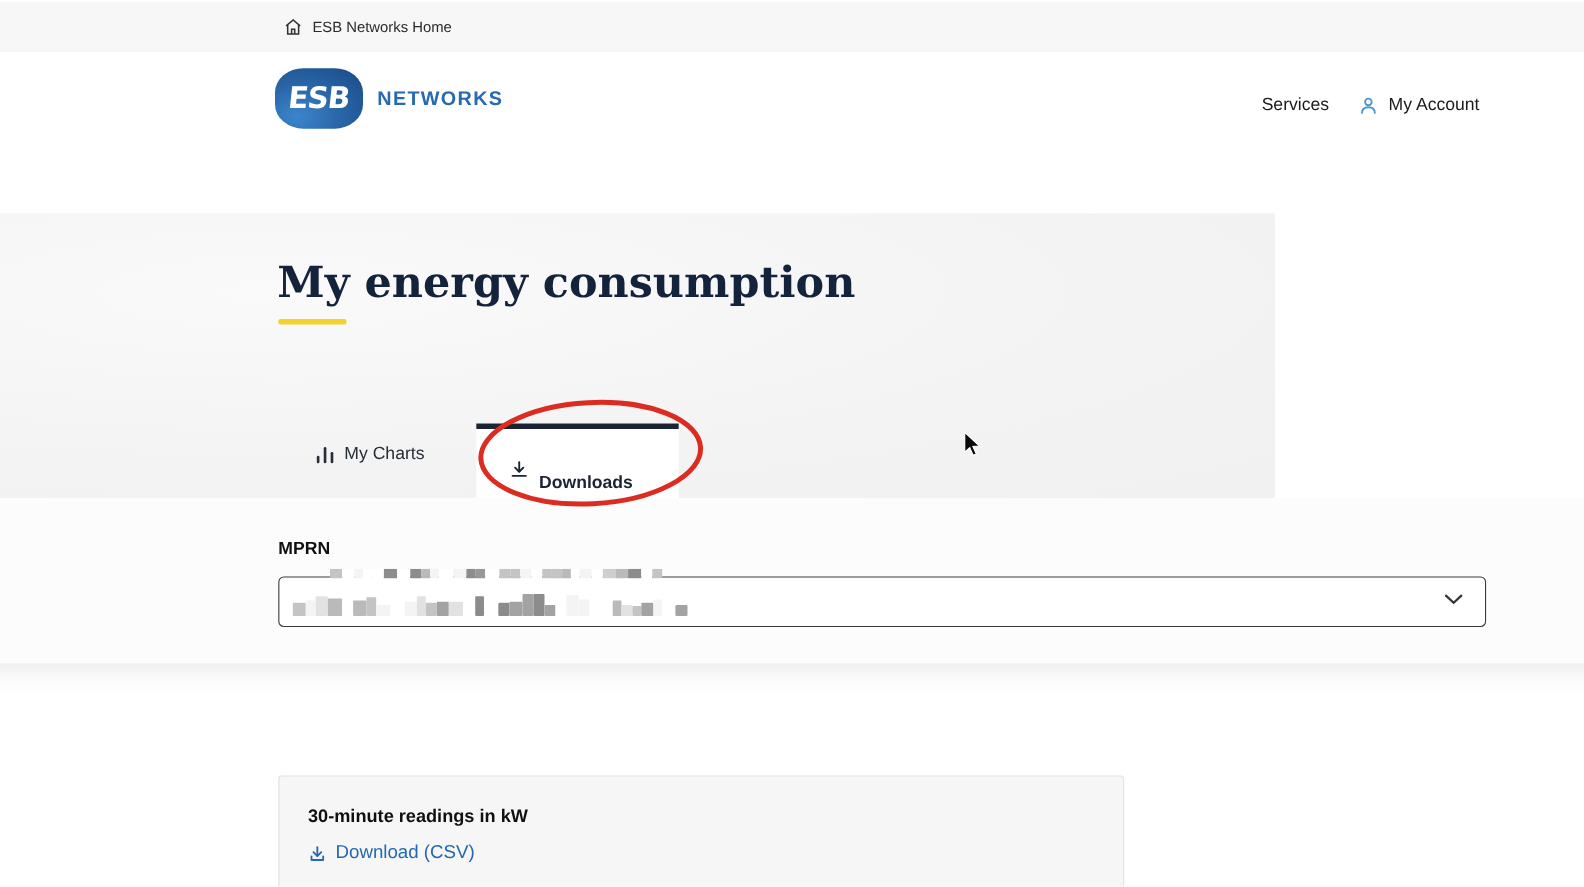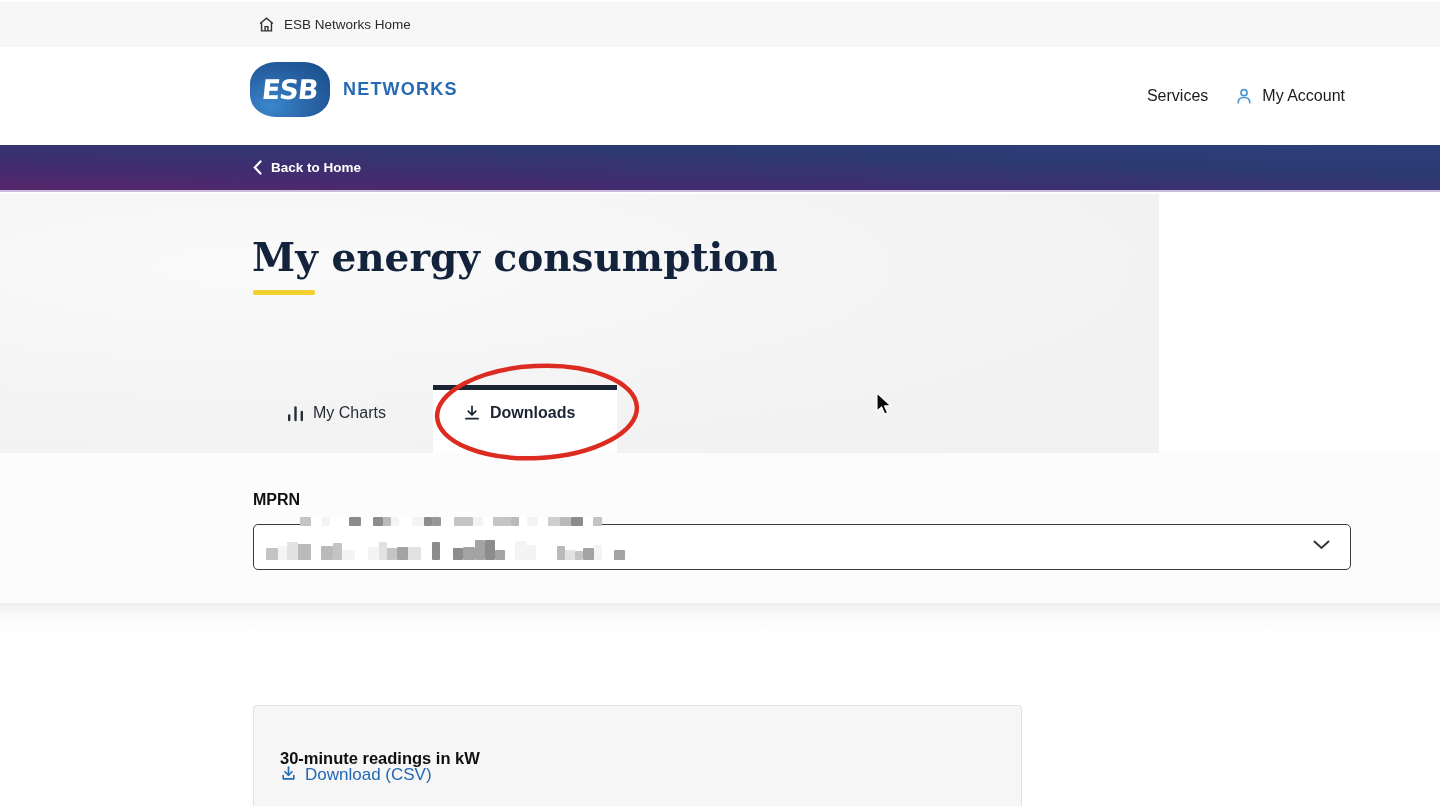--- a/index.html
+++ b/index.html
@@ -41,42 +41,42 @@
                 font-weight:700; font-size:39px; color:#14233c; letter-spacing:0; }
   .title-underline { position:absolute; left:253px; top:96px; width:62px; height:5px;
                      background:#f5d130; border-radius:2px; }
   .tabs { position:absolute; left:0; top:0; width:1440px; height:259px;text-align:center; }
   .tab { position:absolute; display:flex; align-items:center; gap:9px; cursor:pointer; }
   .tab-charts { left:287px; top:210px; }
   .tab-charts span { font-size:16px; color:#272d36; }
   .tab-downloads-box { position:absolute; left:433px; top:191px; width:184px; height:76px;
                        background:#fff; border-top:5px solid #1b2433; }
   .tab-downloads { left:463px; top:210px; }
-  .tab-downloads span { font-size:16px; font-weight:700; color:#1b2433; }
+  .tab-downloads span { font-size:16px; font-weight:700; color:#1b2433;margin-top:27px; }
 
   
   .mprn-section { position:absolute; left:0; top:453px; width:1440px; height:150px; background:#fcfcfc; }
   .mprn-label { position:absolute; left:253px; top:38px; font-size:16px; font-weight:700; color:#101010; }
   .mprn-select { position:absolute; left:253px; top:71px; width:1098px; height:46px;
                  background:#fff; border:1.5px solid #3a3a3a; border-radius:5px; cursor:pointer; }
   .mprn-select .chevron { position:absolute; right:20px; top:15px; }
   .redacted-main { position:absolute; left:12px; top:11px; width:378px; height:24px;
                    overflow:hidden; filter:blur(0.5px); line-height:24px; }
   .redacted-strip { position:absolute; left:300px; top:64px; width:322px; height:9px;
                     overflow:hidden; filter:blur(0.4px); line-height:9px; z-index:2; }
   .redacted-main i, .redacted-strip i { border-radius:1px; }
 
   
   .content { position:absolute; left:0; top:603px; width:1440px; height:203px;
              background:linear-gradient(#efefef 0%, #fbfbfb 14px, #ffffff 30px); }
   .intro-text { position:absolute; left:253px; top:54px; font-size:16.5px; color:#2e2e2e; }
   .file-card { position:absolute; left:253px; top:102px; width:769px; height:160px;
                background:#f6f6f6; border:1px solid #e2e2e2; border-radius:3px; }
-  .file-card .card-title { position:absolute; left:26px; top:27px; font-size:16.5px; font-weight:700; color:#101010;margin-top:16px; }
-  .file-card .download-link { position:absolute; left:26px; top:59px; display:flex; align-items:flex-start; gap:8px;
+  .file-card .card-title { position:absolute; left:26px; top:27px; font-size:16.5px; font-weight:700; color:#101010; }
+  .file-card .download-link { position:absolute; left:26px; top:59px; display:flex; align-items:flex-end; gap:8px;
                               color:#2268b2; font-size:17px; cursor:pointer; }
 
   
   .annotation-circle { position:absolute; left:427px; top:356px; z-index:50; pointer-events:none; }
   .mouse-cursor { position:absolute; left:875px; top:392px; z-index:60; pointer-events:none; }
 
   svg { display:block; }
 </style>
 </head>
 <body>
@@ -107,28 +107,20 @@
       <div class="nav-item">
         <svg width="20" height="20" viewBox="0 0 24 24" fill="none" stroke="#4a97d2" stroke-width="2" stroke-linecap="round">
           <circle cx="12" cy="8" r="3.6"></circle>
           <path d="M5 20 c0-4 3-6.2 7-6.2 s7 2.2 7 6.2"></path>
         </svg>
         <span>My Account</span>
       </div>
     </div>
   </div>
 
-  <div class="backbar">
-    <div class="back-link">
-      <svg width="9" height="15" viewBox="0 0 9 15" fill="none" stroke="#fff" stroke-width="2.2" stroke-linecap="round">
-        <path d="M7.5 1.5 L1.8 7.5 L7.5 13.5"></path>
-      </svg>
-      <span>Back to Home</span>
-    </div>
-  </div>
 
   <div class="hero">
     <div class="page-title">My energy consumption</div>
     <div class="title-underline"></div>
 
     <div class="tabs">
       <div class="tab tab-charts">
         <svg width="17" height="17" viewBox="0 0 17 17" fill="none" stroke="#272d36" stroke-width="2.4" stroke-linecap="round">
           <path d="M2.2 15 V10.5"></path>
           <path d="M8.5 15 V2.5"></path>

